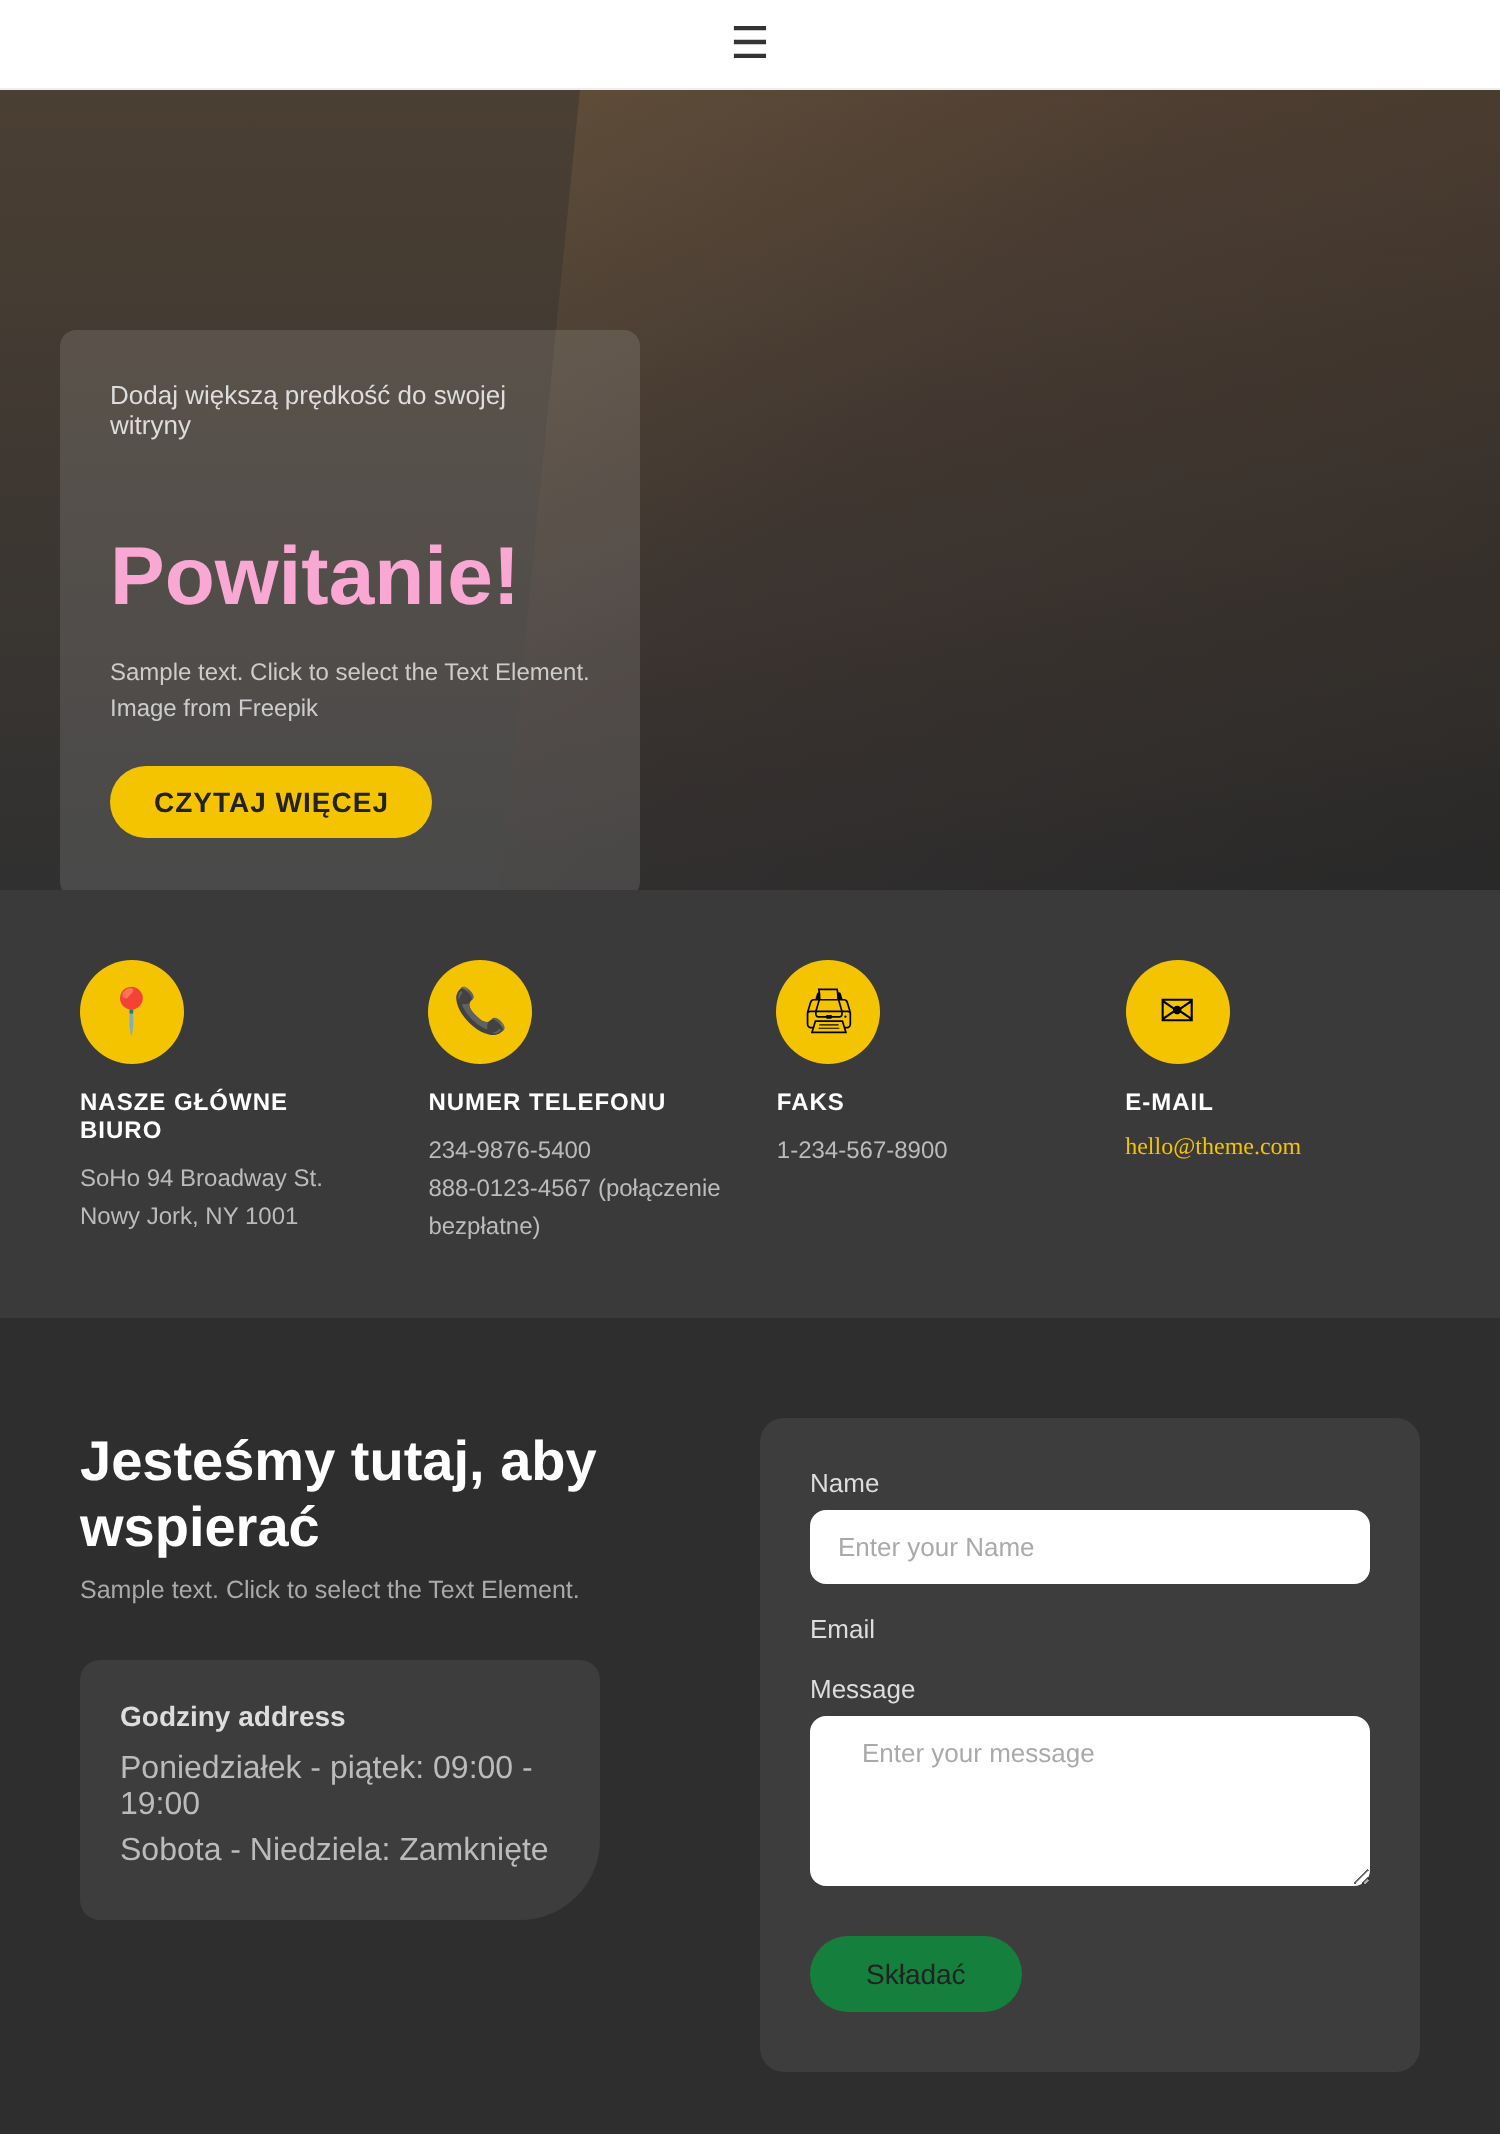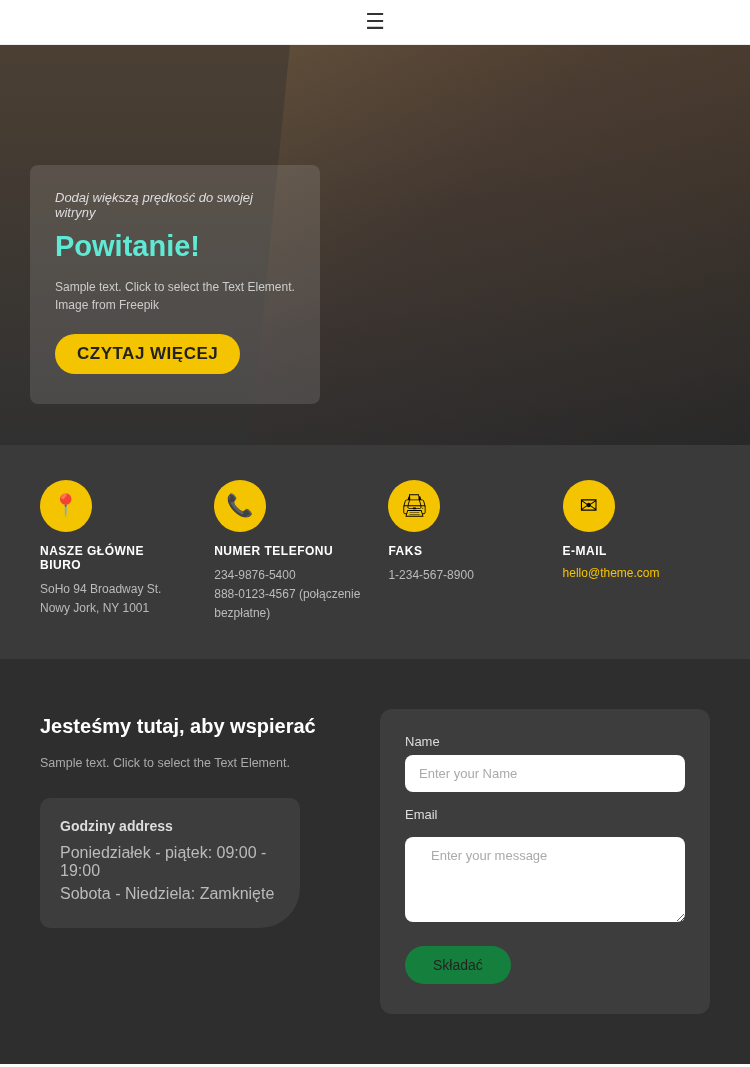--- a/index.html
+++ b/index.html
@@ -47,42 +47,41 @@
       top: 120px;
       left: 30px;
       width: 290px;
       background: rgba(255,255,255,0.12);
       border-radius: 8px;
       padding: 25px 25px 30px 25px;
     }
     .hero-subtitle {
       color: #ddd;
       font-size: 13px;
-      margin-bottom: 10px;
-      font-style: italic;
     }
     .hero-title {
-      color: #5eead4;
-      font-size: 29px;
+      color: #f9a8d4;
+      font-size: 41px;
       font-weight: 900;
       margin-bottom: 15px;
+      margin-top: 45px;
     }
     .hero-description {
       color: #ccc;
       font-size: 12px;
       line-height: 1.5;
       margin-bottom: 20px;
     }
     .hero-btn {
       background: #f5c400;
       color: #222;
       border: none;
       border-radius: 25px;
       padding: 10px 22px;
-      font-size: 17px;
+      font-size: 14px;
       font-weight: bold;
       cursor: pointer;
       letter-spacing: 0.5px;
     }
 
     
     .contact-info {
       background: #3a3a3a;
       padding: 35px 40px;
       display: flex;
@@ -115,40 +114,41 @@
     }
     .contact-value {
       color: #bbb;
       font-size: 12px;
       line-height: 1.6;
     }
     .contact-link {
       color: #f5c400;
       font-size: 12px;
       text-decoration: none;
+      font-family: Liberation Serif, serif;
     }
 
     
     .support-section {
       background: #2e2e2e;
       padding: 50px 40px 50px 40px;
       display: flex;
       gap: 40px;
       align-items: flex-start;
       min-height: 320px;
     }
     .support-left {
       flex: 0 0 300px;
       padding-top: 5px;
     }
     .support-title {
       color: #fff;
-      font-size: 20px;
+      font-size: 28px;
       font-weight: bold;
-      margin-bottom: 15px;
+      margin-bottom: 4px;
       line-height: 1.2;
     }
     .support-desc {
       color: #aaa;
       font-size: 12.5px;
       line-height: 1.6;
       margin-bottom: 25px;
     }
     .hours-box {
       background: #3d3d3d;
@@ -286,18 +286,19 @@
 
   <div class="contact-form">
     <div class="form-group">
       <label class="form-label">Name</label>
       <input class="form-input" type="text" placeholder="Enter your Name" style="">
     </div>
     <div class="form-group">
       <label class="form-label">Email</label>
     </div>
     <div class="form-group">
+      <label class="form-label">Message</label>
       <textarea class="form-textarea" placeholder="Enter your message" style=""></textarea>
     </div>
     <button class="submit-btn">Składać</button>
   </div>
 
 </section>
 
 </body></html>

